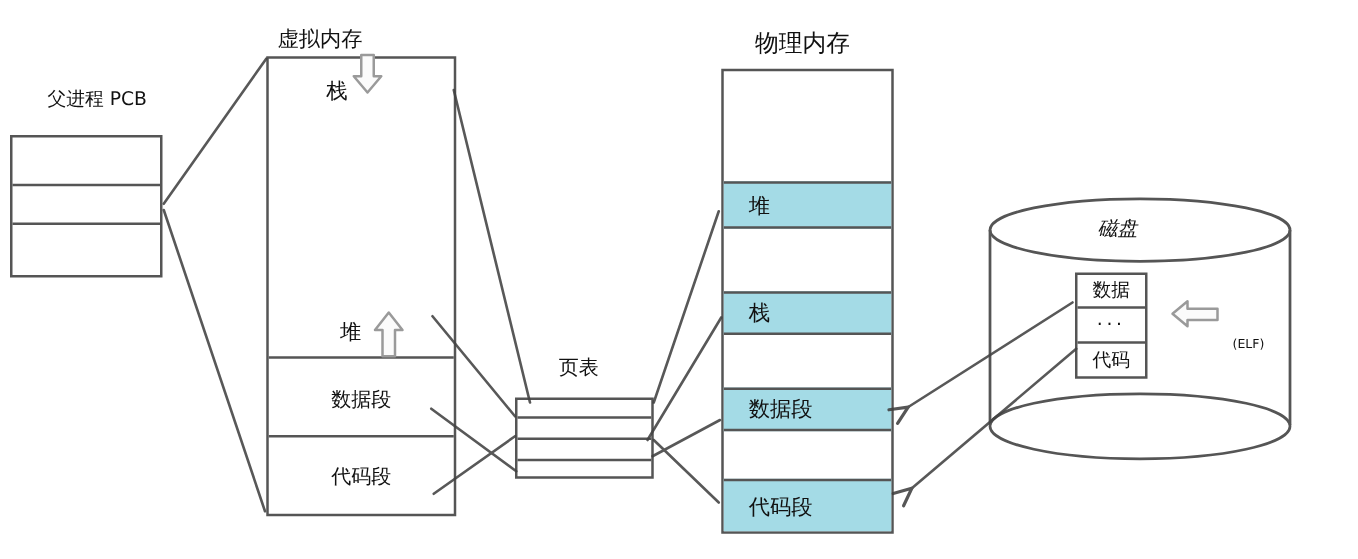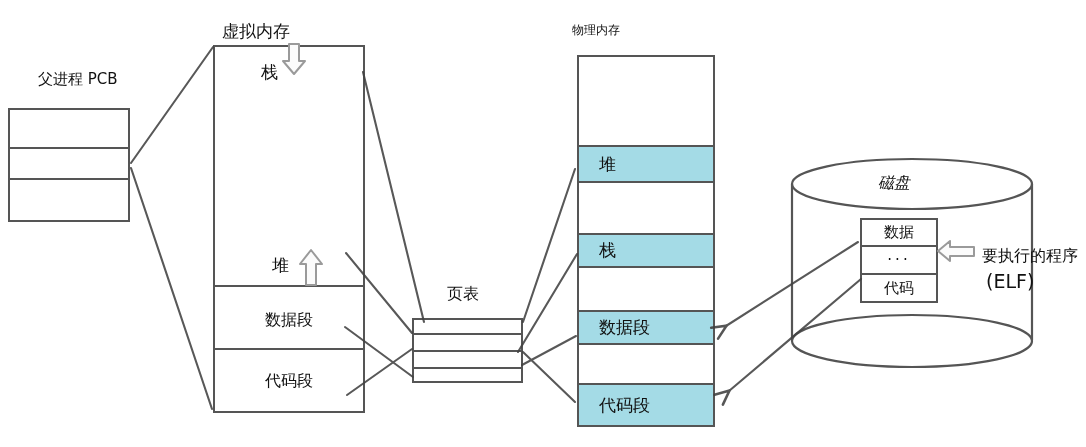--- a/index.html
+++ b/index.html
@@ -47,46 +47,45 @@
     <div class="vm-label center" style="top:324px;">代码段</div>
   </div>
 
   <div class="label" style="left:447px;top:284px;font-size:16px;">页表</div>
   <div class="box" style="left:412px;top:318px;width:111px;height:65px;">
     <div class="hline" style="top:13px;"></div>
     <div class="hline" style="top:30px;"></div>
     <div class="hline" style="top:47px;"></div>
   </div>
 
-  <div class="label" style="left:572px;top:22px;font-size:12px;text-align:center;">物理内存</div>
+  <div class="label" style="left:604px;top:22px;font-size:19px;text-align:center;">物理内存</div>
   <div class="box" style="left:577px;top:55px;width:138px;height:372px;">
     <div class="seg" style="top:88px;height:38px;">
       <span>堆</span>
     </div>
     <div class="seg" style="top:176px;height:35px;">
       <span>栈</span>
     </div>
     <div class="seg" style="top:253px;height:35px;">
       <span>数据段</span>
     </div>
     <div class="seg" style="top:326px;height:42px;border-bottom:none;">
       <span>代码段</span>
     </div>
   </div>
 
   <div class="label" style="left:878px;top:173px;font-size:16px;font-style:italic;">磁盘</div>
-  <div class="box" style="left:860px;top:218px;width:78px;height:85px;">
+  <div class="box" style="left:860px;top:218px;width:58px;height:85px;">
     <div class="hline" style="top:25px;"></div>
     <div class="hline" style="top:53px;"></div>
     <div class="rowtext" style="top:3px;">数据</div>
     <div class="rowtext" style="top:26px;letter-spacing:3px;">...</div>
     <div class="rowtext" style="top:59px;">代码</div>
   </div>
-  <div class="label" style="left:982px;top:246px;font-size:16px;">要执行的程序</div>
-  <div class="label" style="left:986px;top:270px;font-size:19px;text-align:right;">(ELF)</div>
+  <div class="label" style="left:986px;top:270px;font-size:10px;text-align:right;">(ELF)</div>
 
   <svg class="layer fg" width="1086" height="447" viewBox="0 0 1086 447">
     <defs>
       <marker id="ah" markerUnits="userSpaceOnUse" markerWidth="18" markerHeight="18" refX="1.5" refY="6" orient="auto" viewBox="0 0 14 12">
         <path d="M12,1 L1,6 L12,11" fill="none" stroke="#3f3f3f" stroke-width="2" stroke-linecap="round"></path>
       </marker>
     </defs>
     <g stroke="#424242" stroke-width="2.1" stroke-linecap="round" opacity="0.88">
 
       <line x1="131" y1="163" x2="213" y2="47"></line>

